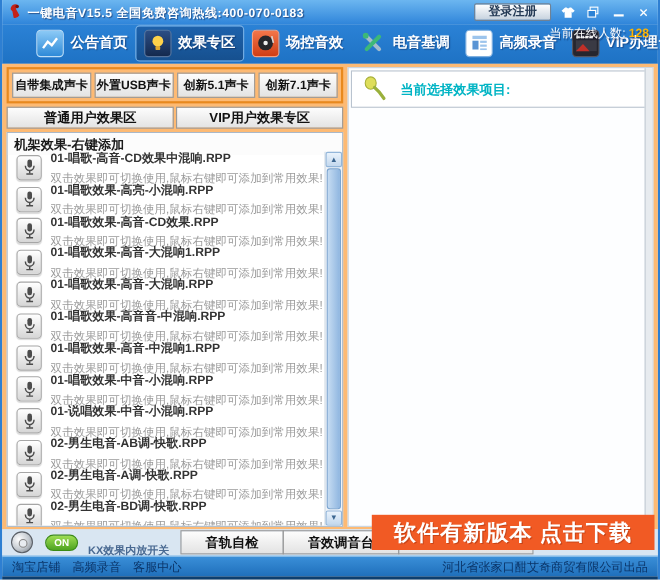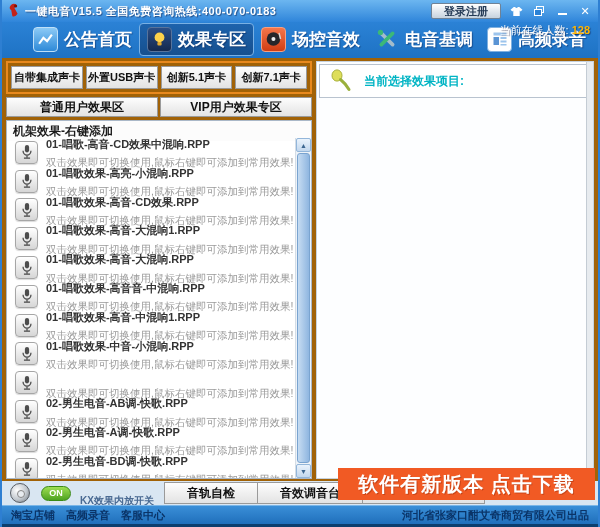--- a/index.html
+++ b/index.html
@@ -21,35 +21,35 @@
     color:#fff; font-size:11px; font-weight:bold; cursor:pointer; }
   .min-bar { width:9px; height:2px; background:#fff; margin-top:6px; }
 
   .online { position:absolute; top:23px; right:8px; font-size:11px; color:#fff; z-index:6;
     text-shadow:1px 1px 1px rgba(0,0,40,.4); }
   .online .count { color:#ffb400; font-weight:bold; margin-left:3px; }
 
   
   .nav { height:36px; background:linear-gradient(#2b82d6,#1e72c4); display:flex;
     align-items:center; padding:2px 90px 4px 24px; flex:none; }
-  .nav-item { display:flex; align-items:center; gap:6px; color:#fff; font-size:17px;
+  .nav-item { display:flex; align-items:center; gap:6px; color:#fff; font-size:13px;
     font-weight:bold; padding:3px 7px; cursor:pointer; flex:1; justify-content:space-between;
     text-shadow:1px 1px 1px rgba(0,0,40,.35); white-space:nowrap; }
   .nav-item.active { background:linear-gradient(#1d62ac,#16508f); border:1px solid #79b0e4;
     border-radius:4px; }
   .nav-ic { width:25px; height:25px; border-radius:4px; display:flex; align-items:center;
     justify-content:center; flex:none; }
   .ic-chart { background:linear-gradient(#8ccaf6,#2e8ad8); border:1px solid #bfe0f8; }
   .ic-bulb  { background:linear-gradient(#2f5econst,#16294d); background:linear-gradient(#2c4e85,#14294e); border:1px solid #58749c; }
   .ic-turn  { background:linear-gradient(#f júl,#d04018); background:linear-gradient(#f4764a,#cf3d14); border:1px solid #f8a080; }
   .ic-doc   { background:#fff; border:1px solid #7fb0e0; }
   .ic-film  { background:#26262e; border:1px solid #55555f; }
 
   
-  .main { flex:1; position:relative; background:#a16207; }
+  .main { flex:1; position:relative; background:#fdba74; }
   .left-col { position:absolute; left:4px; top:3px; width:306px; bottom:2px;
     display:flex; flex-direction:column; }
   .card-box { border:2px solid #e8891e; padding:3px; display:flex; gap:3px; flex:none; }
   .btn { background:linear-gradient(#fdfdfd,#e3e3e3); border:1px solid #9a9a9a;
     font-size:11px; font-weight:bold; color:#111; cursor:pointer;
     font-family:"Liberation Sans","DejaVu Sans",sans-serif; }
   .card-box .btn { flex:1; height:23px; }
   .user-tabs { display:flex; gap:2px; margin:3px 0; flex:none; }
   .user-tabs .btn { flex:1; height:20px; font-size:12px; }
 
@@ -102,21 +102,21 @@
     background:linear-gradient(#9ede52,#4ea321); border:1px solid #3b8a16; color:#fff;
     font-size:9px; font-weight:bold; display:flex; align-items:center; justify-content:center; }
   .toggle-label { font-size:10px; font-weight:bold; color:#4a6a92; margin:16px 10px 0 9px;
     white-space:nowrap; }
   .seg { display:flex; }
   .seg .btn { height:22px; padding:0 22px; font-size:12px; margin-right:-1px; }
 
   
   .statusbar { height:22px; flex:none; background:linear-gradient(#3a8fd8,#1f6fbb);
     border-top:1px solid #7ab6e8; border-bottom:3px solid #0c3e6e; display:flex;
-    align-items:center; padding:0 9px; font-size:11px; font-weight:bold; color:#0a3468; }
+    align-items:center; padding:0 9px; font-size:11px; font-weight:normal; color:#0a3468; }
   .status-links { display:flex; gap:11px; }
   .status-links span { cursor:pointer; }
   .credit { margin-left:auto; }
 </style>
 </head>
 <body>
 
 <div class="window">
 
   <div class="titlebar">
@@ -324,21 +324,21 @@
           </div>
           <div class="row">
             <span class="mic-btn">
                 <svg width="14" height="16" viewBox="0 0 16 18">
                   <rect x="5.6" y="1" width="4.8" height="8.5" rx="2.4" fill="#4c4c4c"></rect>
                   <path d="M3.5 7.5 a4.5 5 0 0 0 9 0" stroke="#4c4c4c" stroke-width="1.5" fill="none"></path>
                   <line x1="8" y1="13" x2="8" y2="15.5" stroke="#4c4c4c" stroke-width="1.5"></line>
                   <line x1="4.5" y1="16" x2="11.5" y2="16" stroke="#4c4c4c" stroke-width="1.5"></line>
                 </svg>
               </span>
-            <span class="row-text"><br><span class="row-sub">双击效果即可切换使用,鼠标右键即可添加到常用效果!</span></span>
+            <span class="row-text"><span class="row-title">01-说唱效果-中音-小混响.RPP</span><br><span class="row-sub">双击效果即可切换使用,鼠标右键即可添加到常用效果!</span></span>
           </div>
           <div class="row">
             <span class="mic-btn">
                 <svg width="14" height="16" viewBox="0 0 16 18">
                   <rect x="5.6" y="1" width="4.8" height="8.5" rx="2.4" fill="#4c4c4c"></rect>
                   <path d="M3.5 7.5 a4.5 5 0 0 0 9 0" stroke="#4c4c4c" stroke-width="1.5" fill="none"></path>
                   <line x1="8" y1="13" x2="8" y2="15.5" stroke="#4c4c4c" stroke-width="1.5"></line>
                   <line x1="4.5" y1="16" x2="11.5" y2="16" stroke="#4c4c4c" stroke-width="1.5"></line>
                 </svg>
               </span>

